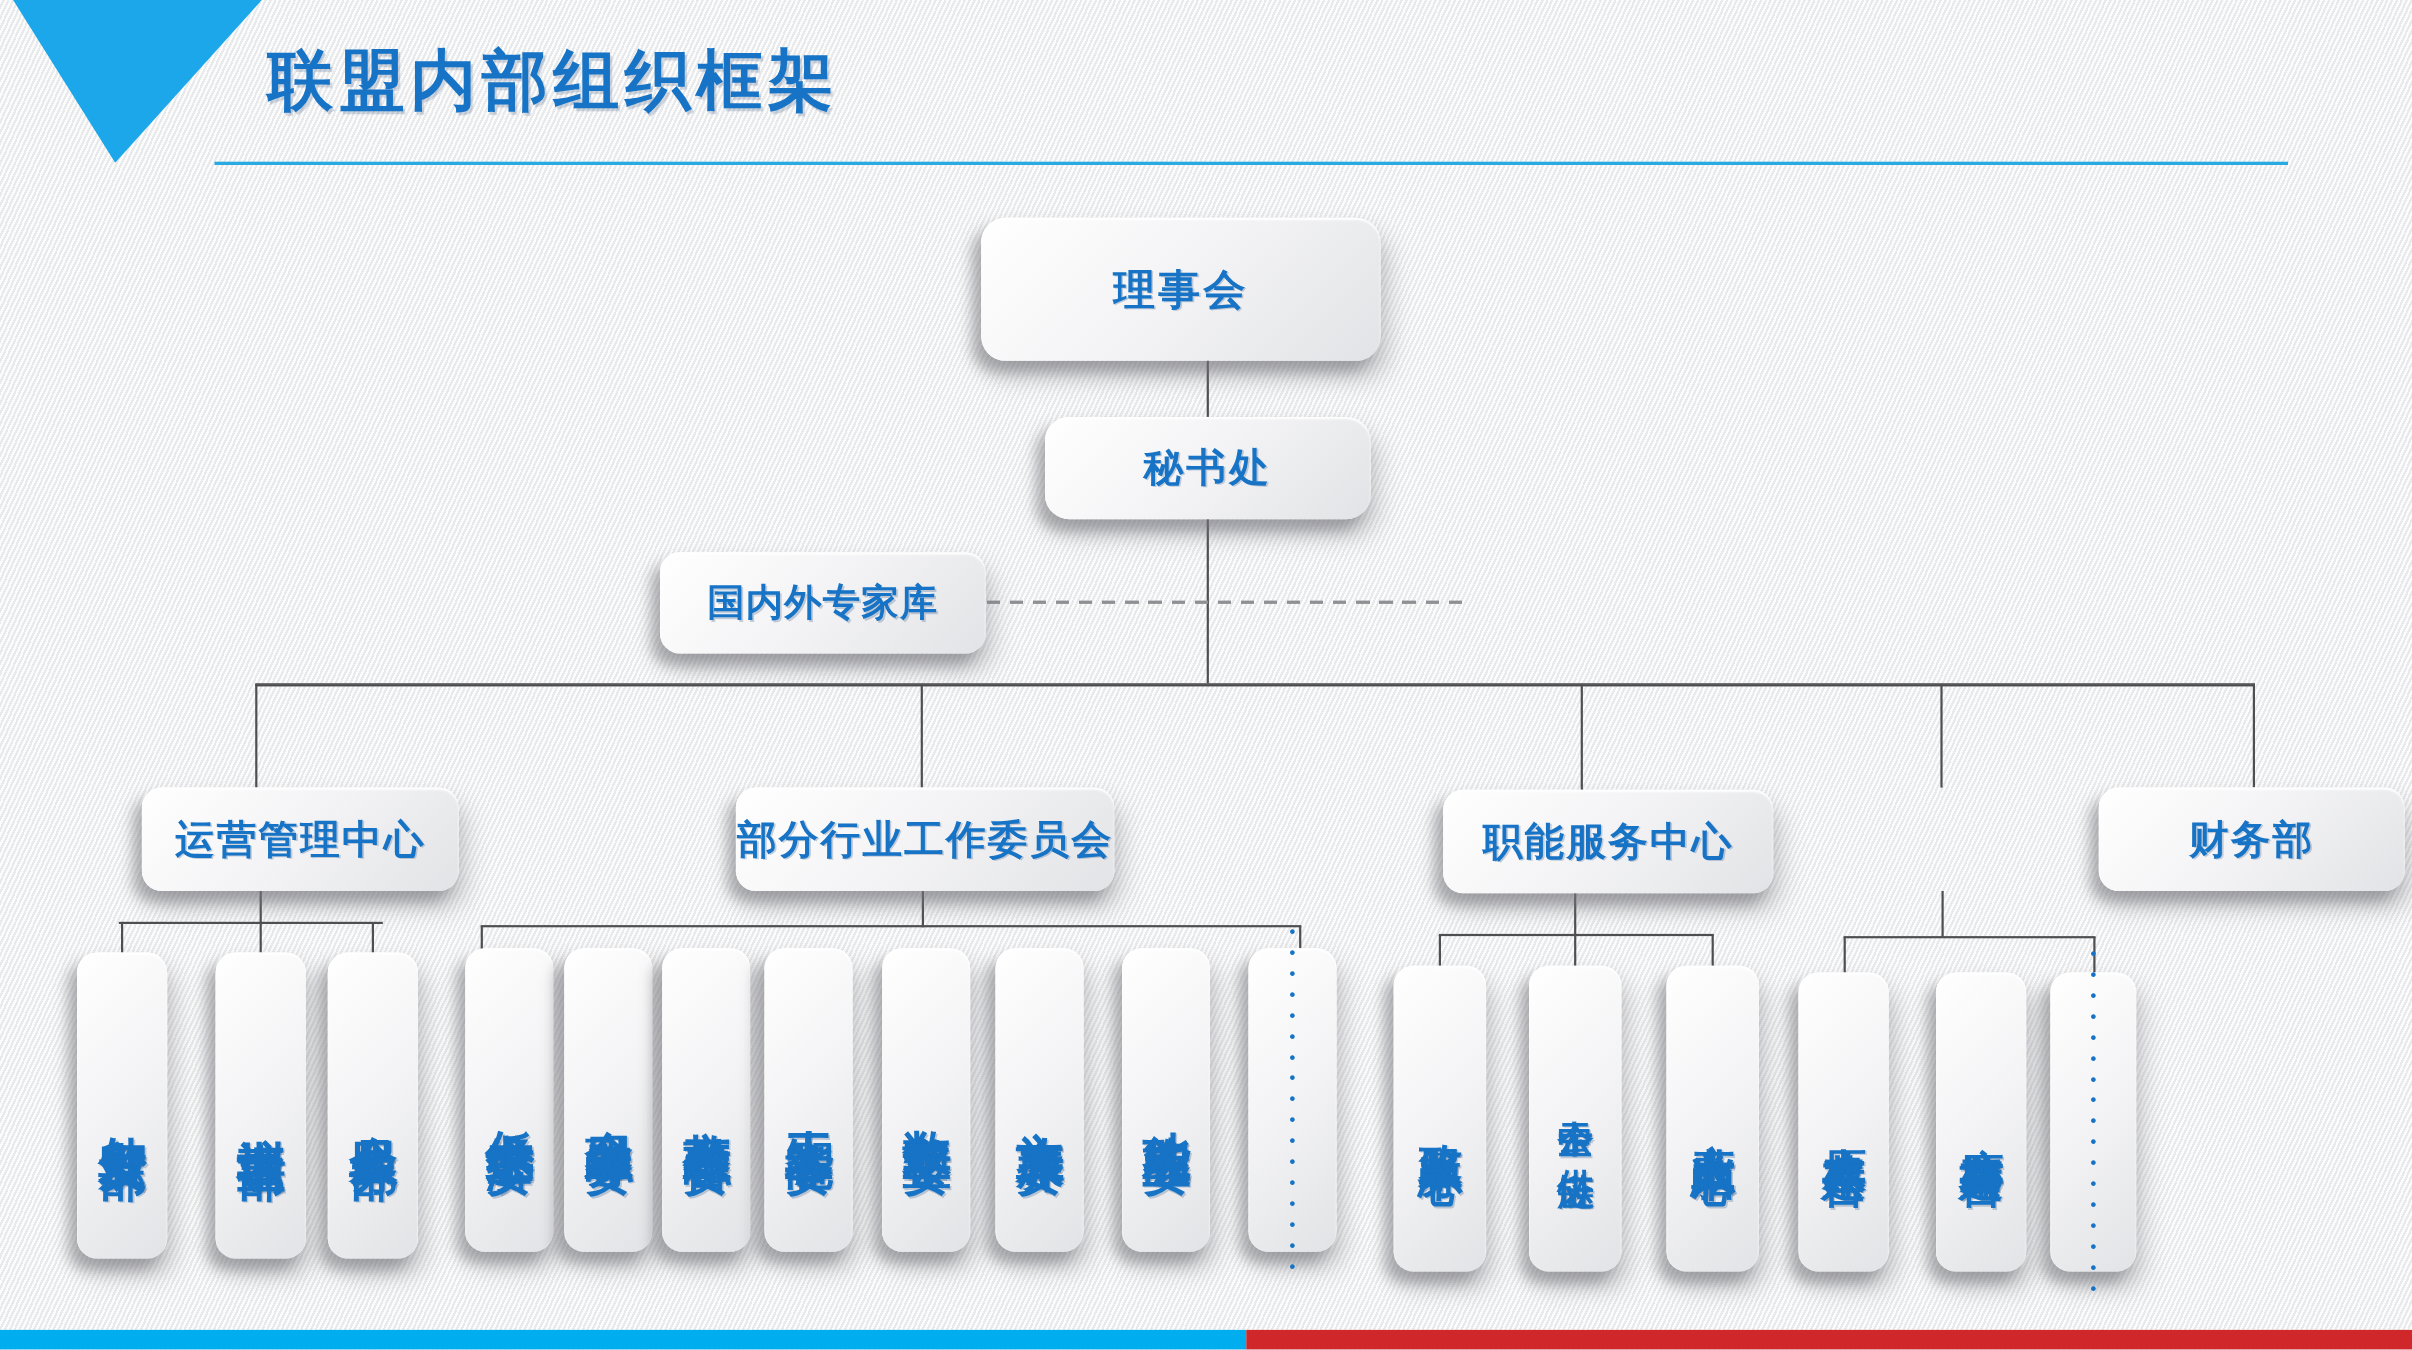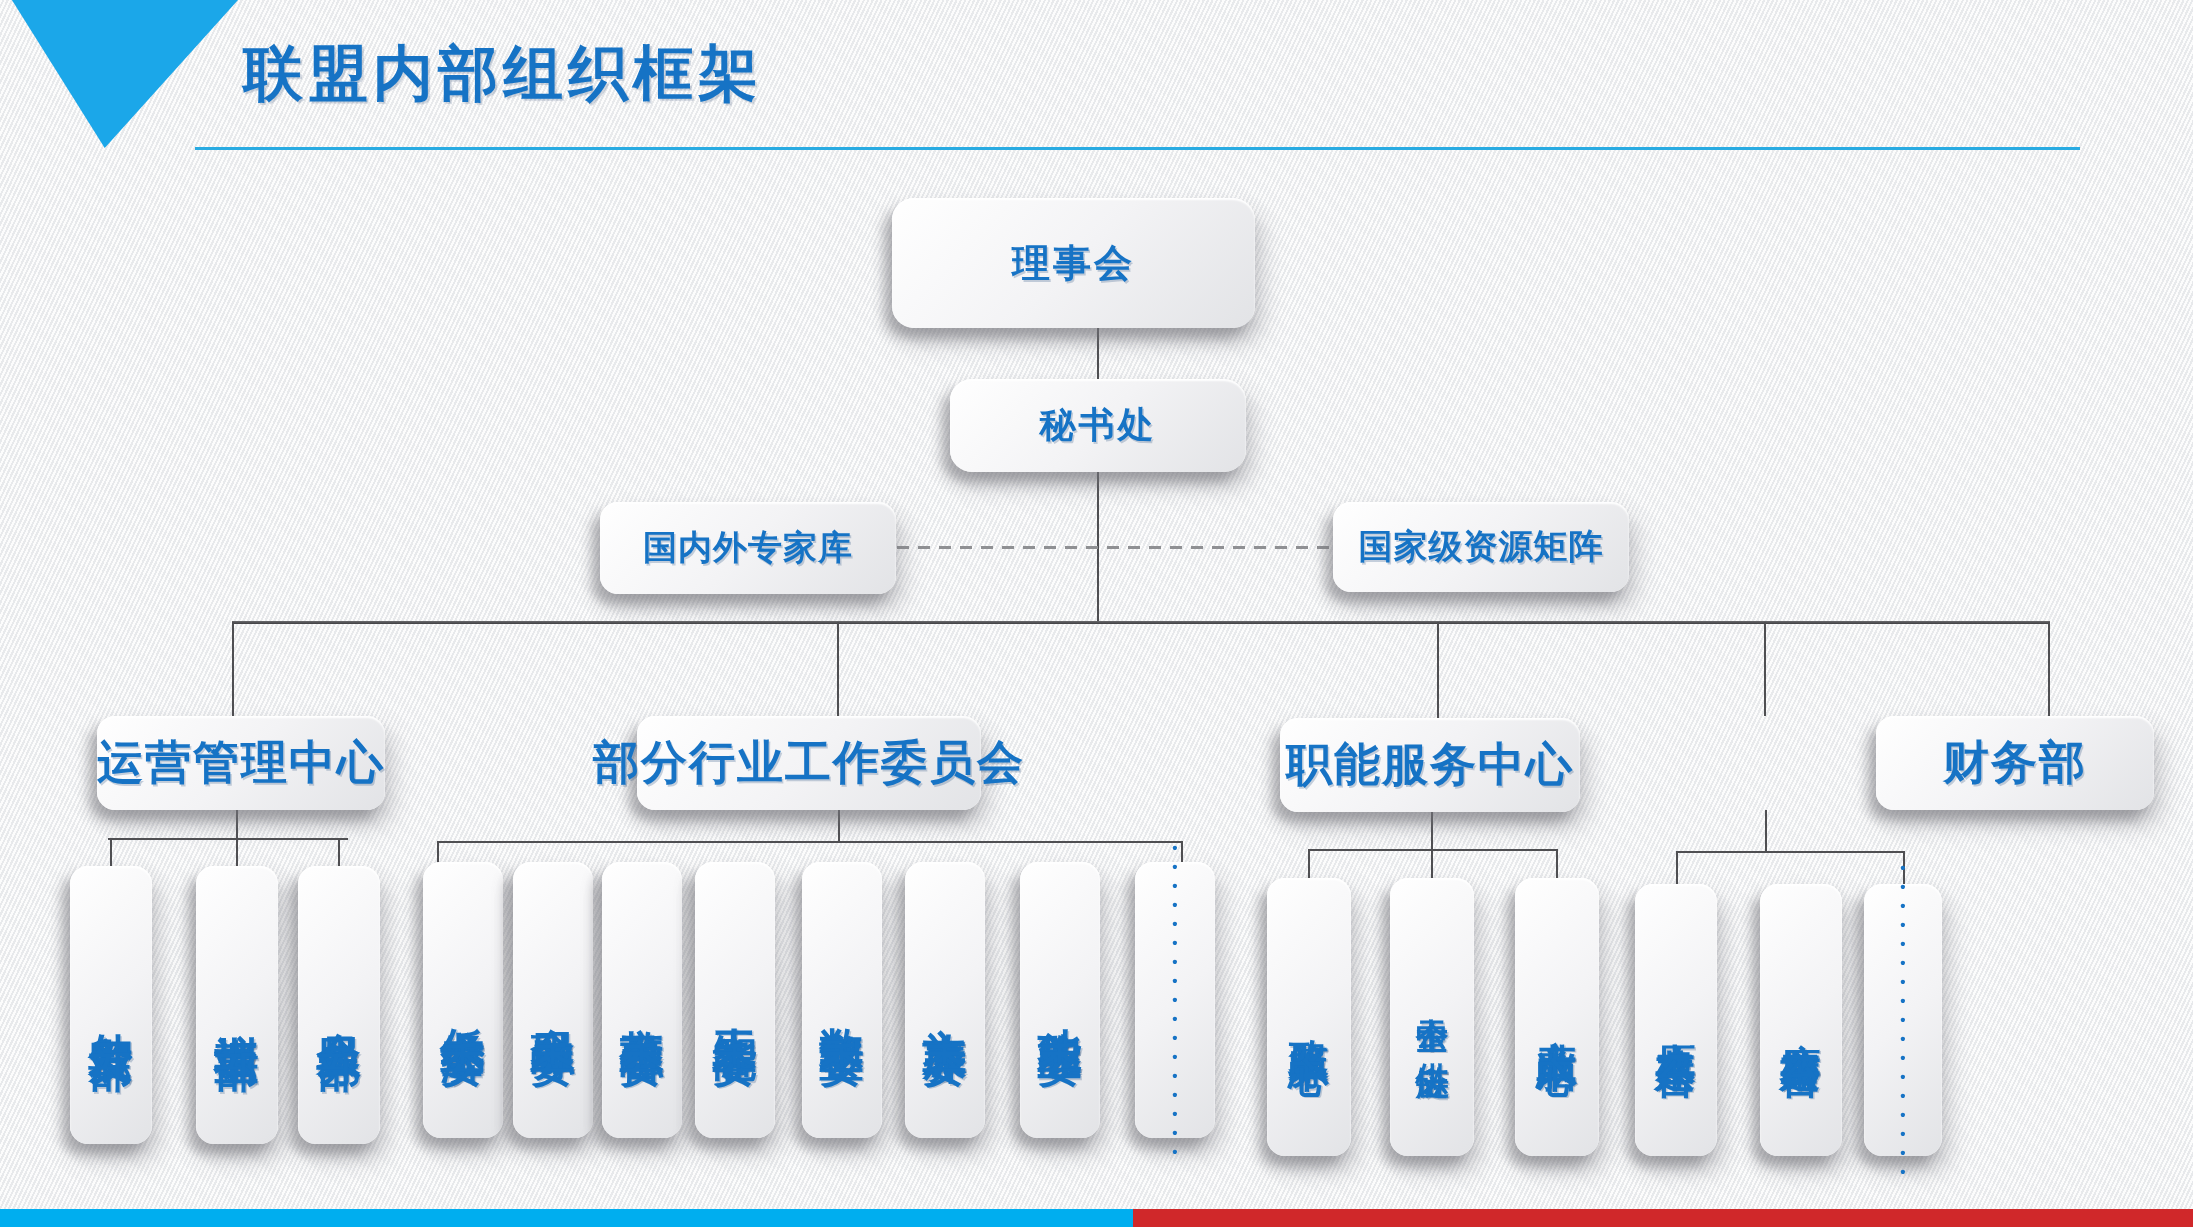--- a/index.html
+++ b/index.html
@@ -36,21 +36,21 @@
     background:linear-gradient(135deg,#ffffff 0%,#f3f3f5 50%,#e2e3e6 100%);
     border-radius:18px;
     box-shadow:-8px 10px 12px rgba(115,115,122,.50),
                6px 14px 22px rgba(120,120,128,.38),
                inset 0 2px 2px #ffffff;
     color:#1673C5;font-weight:bold;
     text-shadow:1.5px 1.5px 0 rgba(10,55,110,.22);
   }
   .node span{white-space:pre;}
   .lvl1{font-size:38px;letter-spacing:3px;border-radius:22px;}
-  .lvl2{font-size:46px;letter-spacing:2px;}
+  .lvl2{font-size:36px;letter-spacing:2px;margin-left:32px;}
   .aside{font-size:34px;letter-spacing:1px;}
   .vtext{
     writing-mode:vertical-rl;
     -webkit-text-orientation:upright;
     text-orientation:upright;
     letter-spacing:3px;line-height:1.05;
   }
   .v5{font-size:44px;}
   .v6{font-size:40px;}
   .v7{font-size:33px;letter-spacing:2px;}
@@ -109,23 +109,20 @@
   <div class="v" style="left:1903px;top:852px;height:33px"></div>
 
   <div class="node lvl1" style="left:892px;top:198px;width:363px;height:130px">
     <span>理事会</span>
   </div>
   <div class="node lvl1" style="left:950px;top:379px;width:296px;height:93px;font-size:36px">
     <span>秘书处</span>
   </div>
   <div class="node aside" style="left:600px;top:502px;width:296px;height:92px">
     <span>国内外专家库</span>
-  </div>
-  <div class="node aside" style="left:1333px;top:502px;width:296px;height:90px">
-    <span>国家级资源矩阵</span>
   </div>
 
   <div class="node lvl2" style="left:97px;top:716px;width:288px;height:94px">
     <span>运营管理中心</span>
   </div>
   <div class="node lvl2" style="left:637px;top:716px;width:344px;height:94px">
     <span>部分行业工作委员会</span>
   </div>
   <div class="node lvl2" style="left:1280px;top:718px;width:300px;height:94px">
     <span>职能服务中心</span>

